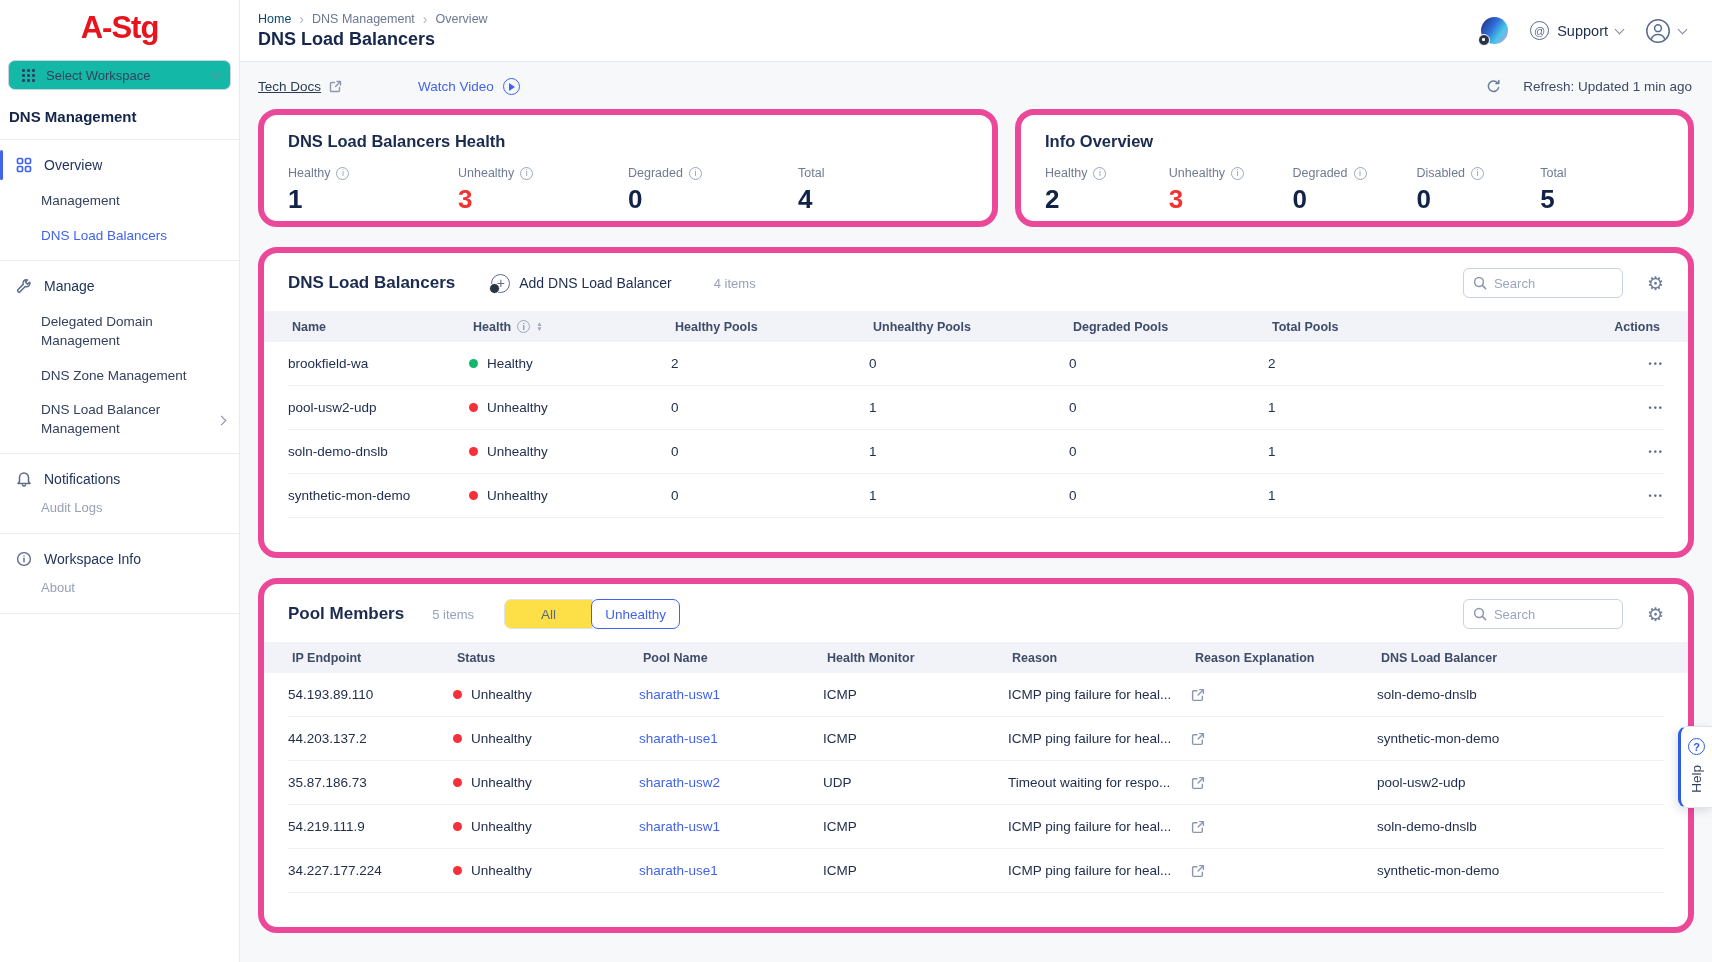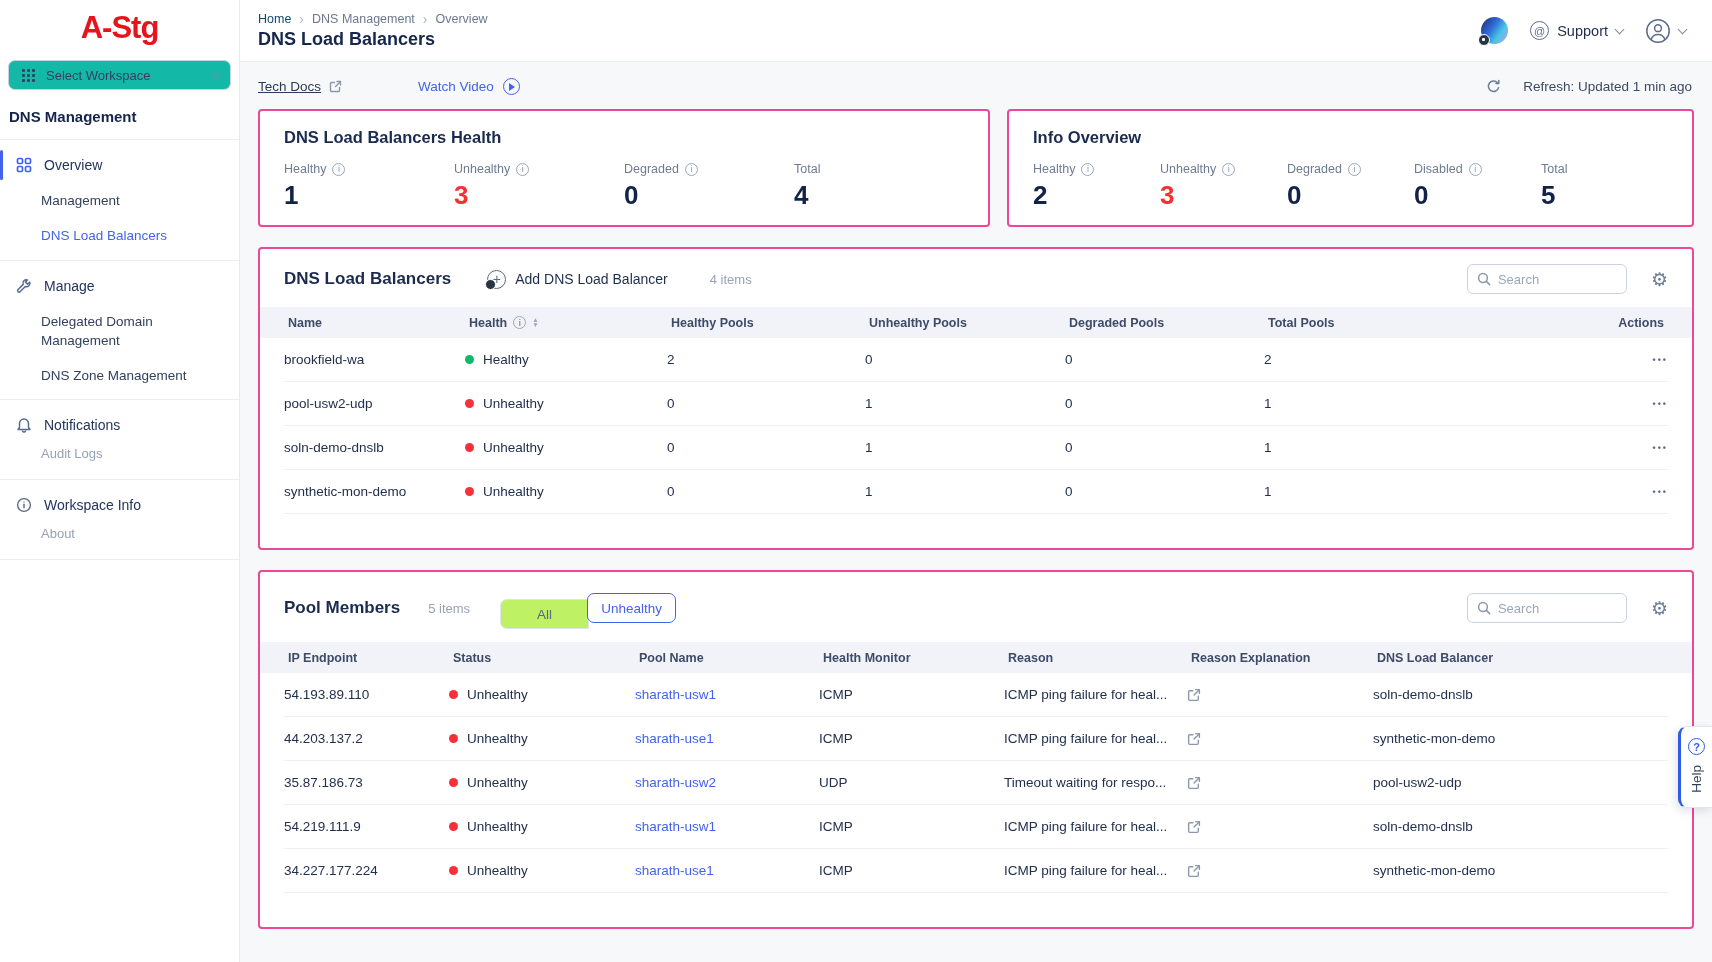--- a/index.html
+++ b/index.html
@@ -60,21 +60,21 @@
     color:#2b3a55; cursor:pointer; }
   .techdocs u { text-decoration:underline; }
   .watchvideo { display:flex; align-items:center; gap:9px; font-size:13.5px; font-weight:500; color:#4263eb; cursor:pointer; }
   .play { width:17px; height:17px; border:1.5px solid #4263eb; border-radius:50%; position:relative; }
   .play::after { content:""; position:absolute; left:5.5px; top:4px; border-left:6px solid #4263eb;
     border-top:4px solid transparent; border-bottom:4px solid transparent; }
   .refresh { display:flex; align-items:center; gap:22px; font-size:13.5px; color:#3c4a63; cursor:pointer; }
 
   
   .stats-row { display:flex; gap:17px; }
-  .card { background:#fff; border:2px solid #ec4899; border-radius:4px; }
+  .card { background:#fff; border:6px solid #ec4899; border-radius:19px; }
   .stat-card { height:118px; padding:17px 24px; }
   .stat-card.c1 { flex:0 0 722px; }
   .stat-card.c2 { flex:1; }
   .stat-card h2 { font-size:16.5px; font-weight:600; color:#1b2b4f; margin-bottom:15px; }
   .stat-grid { display:grid; }
   .c1 .stat-grid { grid-template-columns:repeat(4,170px); }
   .c2 .stat-grid { grid-template-columns:repeat(5,1fr); }
   .stat .lab { display:flex; align-items:center; gap:6px; font-size:12.5px; color:#6e7b93; }
   .stat .val { font-size:26px; font-weight:700; color:#132347; margin-top:4px; }
   .stat .val.red { color:#f23131; }
@@ -116,21 +116,21 @@
   .dot { width:9px; height:9px; border-radius:50%; display:inline-block; flex:none; }
   .status[data-status="Healthy"] .dot { background:#12b76a; }
   .status[data-status="Unhealthy"] .dot { background:#f5303a; }
   .status em { font-style:normal; }
   .ellipsis { font-size:9px; letter-spacing:2px; color:#5b6b8c; cursor:pointer; font-weight:700; }
 
   
   .seg { display:flex; align-items:center; margin-left:30px; }
   .seg-btn { height:30px; min-width:89px; display:flex; align-items:center; justify-content:center;
     font-size:13.5px; cursor:pointer; }
-  .seg-btn.all { background:#bef264; border:1px solid #dfe4ec; border-radius:7px 0 0 7px; color:#5b6880;margin-top:12px; }
+  .seg-btn.all { background:#fde047; border:1px solid #dfe4ec; border-radius:7px 0 0 7px; color:#5b6880; }
   .seg-btn.unhealthy { background:#fff; border:1.5px solid #4263eb; border-radius:7px; color:#4263eb;
     margin-left:-2px; font-weight:500; }
   .pm-items { margin-left:28px; }
 
   
   .help-tab { position:absolute; right:0; top:726px; width:34px; background:#fff;
     border:1px solid #dfe5ee; border-right:none; border-left:3px solid #2f5ce5;
     border-radius:9px 0 0 9px; box-shadow:-2px 3px 10px rgba(20,40,80,.14);
     display:flex; flex-direction:column; align-items:center; padding:11px 0 14px; gap:10px; cursor:pointer; z-index:5; }
   .help-q { width:17px; height:17px; border:1.6px solid #2f5ce5; border-radius:50%; color:#2f5ce5;
@@ -201,20 +201,24 @@
           </svg>
         </span>
         <span>Manage</span>
       </div>
       <div class="nav-sub">
         <span class="txt">Delegated Domain Management</span>
       </div>
       <div class="nav-sub">
         <span class="txt">DNS Zone Management</span>
       </div>
+      <div class="nav-sub">
+        <span class="txt">DNS Load Balancer Management</span>
+        <i class="chev right"></i>
+      </div>
     </div>
     <div class="sb-divider"></div>
 
     <div class="group">
       <div class="nav-item">
         <span class="sb-ico">
           <svg width="16" height="16" viewBox="0 0 16 16" fill="none" stroke="#5b6b8c" stroke-width="1.5" stroke-linecap="round" stroke-linejoin="round">
             <path d="M12.5 10.5v-4a4.5 4.5 0 0 0-9 0v4L2 12.5h12z"></path>
             <path d="M6.5 14a1.6 1.6 0 0 0 3 0"></path>
           </svg>

